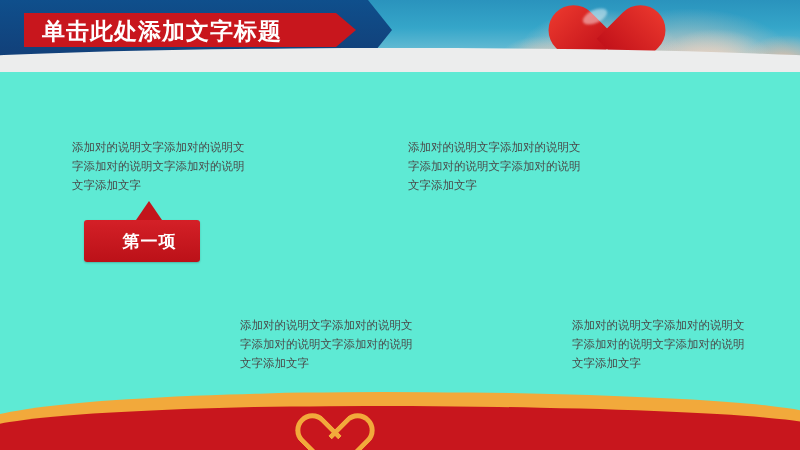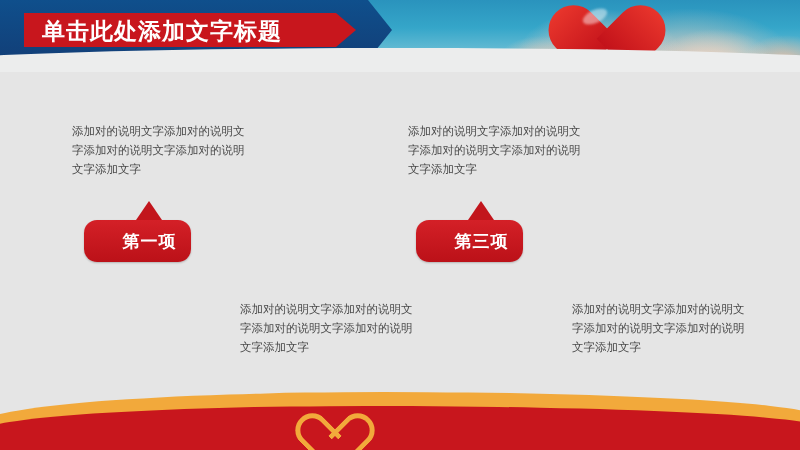--- a/index.html
+++ b/index.html
@@ -10,21 +10,21 @@
     width: 800px;
     height: 450px;
     overflow: hidden;
     font-family: "Liberation Sans", sans-serif;
     background: #ffffff;
   }
   #slide {
     position: relative;
     width: 800px;
     height: 450px;
-    background: #e5e5e5;
+    background: #5eead4;
     overflow: hidden;
   }
 
   
   .banner {
     position: absolute;
     left: 0; top: 0;
     width: 800px; height: 62px;
     overflow: hidden;
     background: #1f7fa8;
@@ -118,27 +118,28 @@
   
   .content { position: absolute; left: 0; top: 62px; width: 800px; height: 330px; }
 
   .desc {
     position: absolute;
     font-size: 11.5px;
     line-height: 19px;
     color: #4a4a4a;
     width: 175px;
     font-family: "DejaVu Sans", "Liberation Sans", sans-serif;
+    margin-top: 16px;
   }
 
   .pill {
     position: absolute;
-    width: 107px; height: 42px;
+    width: 116px; height: 42px;
     background: linear-gradient(180deg, #d42027 0%, #bb1118 100%);
-    border-radius: 13px;
+    border-radius: 3px;
     box-shadow: 0 1px 2px rgba(0,0,0,0.22);
   }
   .pill-label {
     position: absolute;
     left: 0; top: 0;
     width: 131px; height: 42px;
     display: flex; align-items: center; justify-content: center;
     color: #ffffff;
     font-size: 17px;
     font-weight: bold;
@@ -226,24 +227,20 @@
 
     <div class="desc" style="left:240px; top:238px;">添加对的说明文字添加对的说明文字添加对的说明文字添加对的说明文字添加文字</div>
     <div class="desc" style="left:572px; top:238px;">添加对的说明文字添加对的说明文字添加对的说明文字添加对的说明文字添加文字</div>
 
     <div class="pill" style="left:84px; top:158px;">
       <div class="pointer-up"></div>
       <div class="pill-label">第一项</div>
     </div>
 
 
-    <div class="pill" style="left:416px; top:158px;">
-      <div class="pointer-up"></div>
-      <div class="pill-label">第三项</div>
-    </div>
 
   </div>
 
   <div class="bottom">
     <div class="bottom-yellow"></div>
     <div class="bottom-red"></div>
     <div class="bottom-heart"></div>
   </div>
 
 </div>

